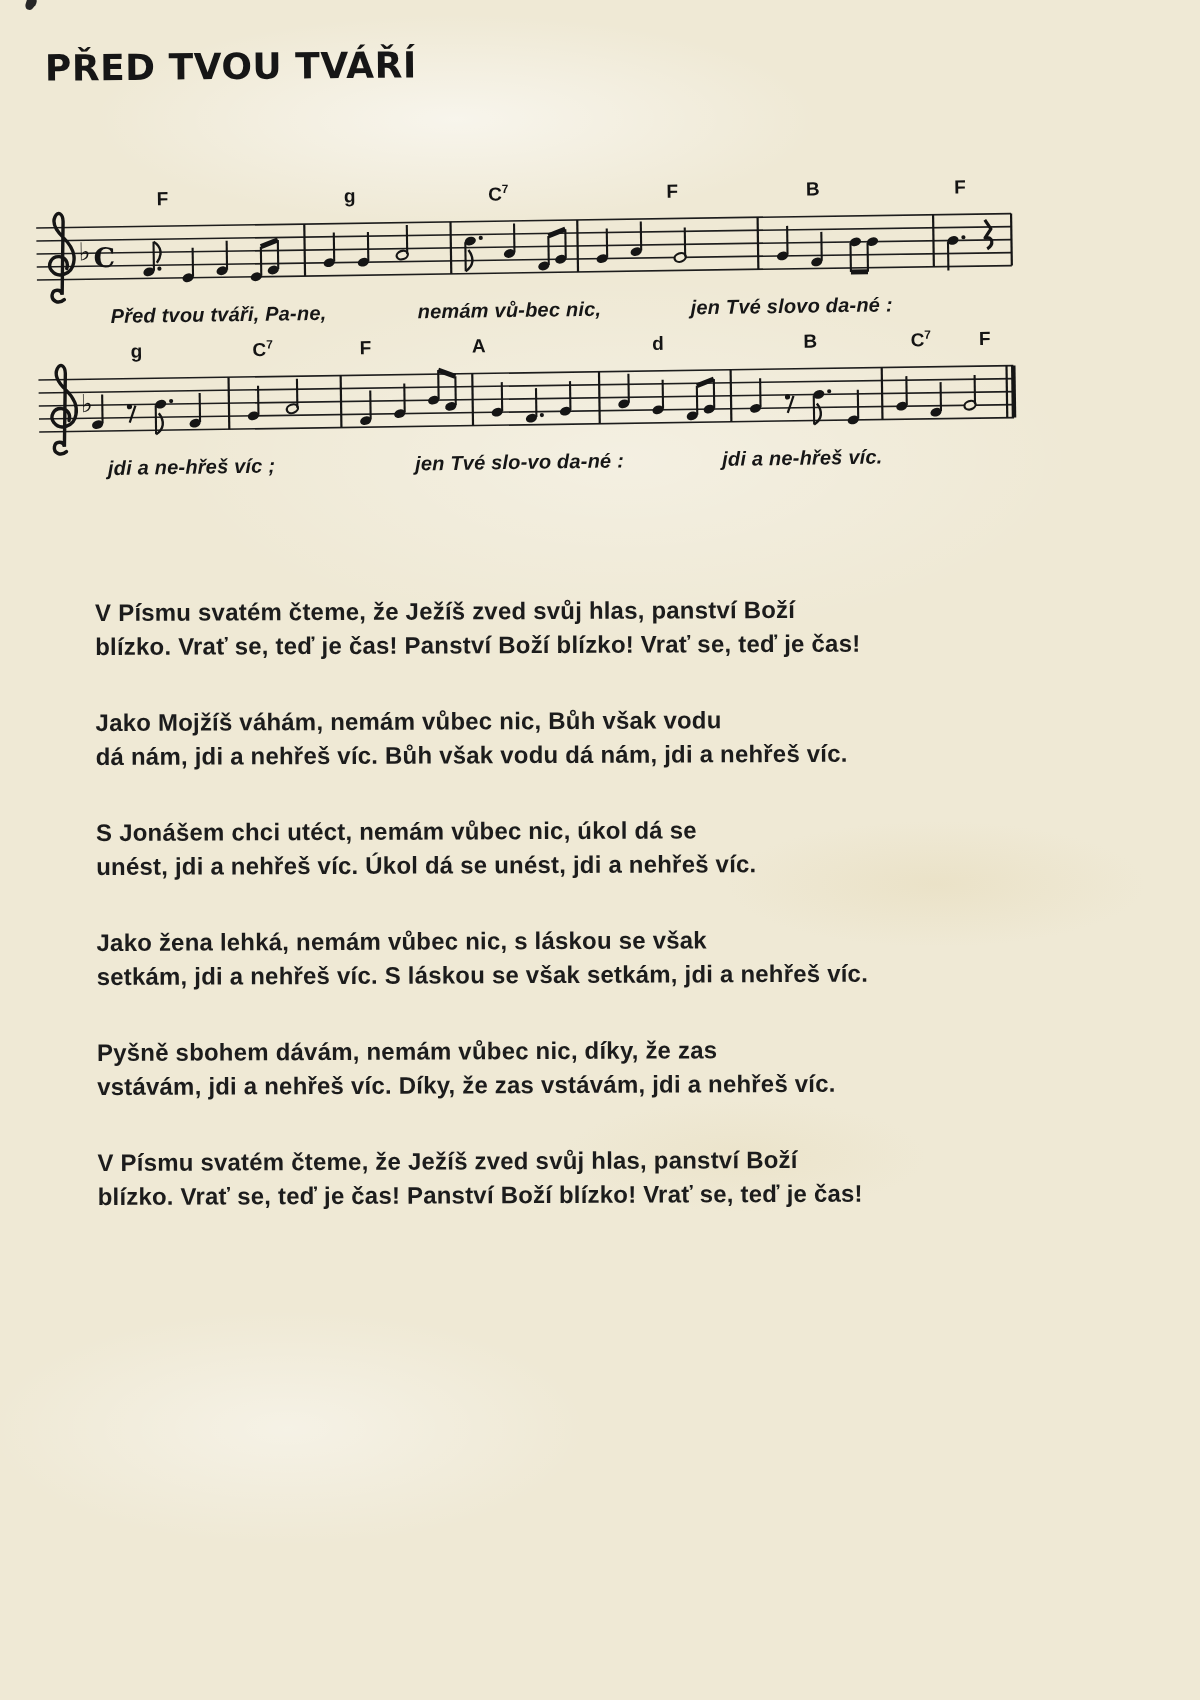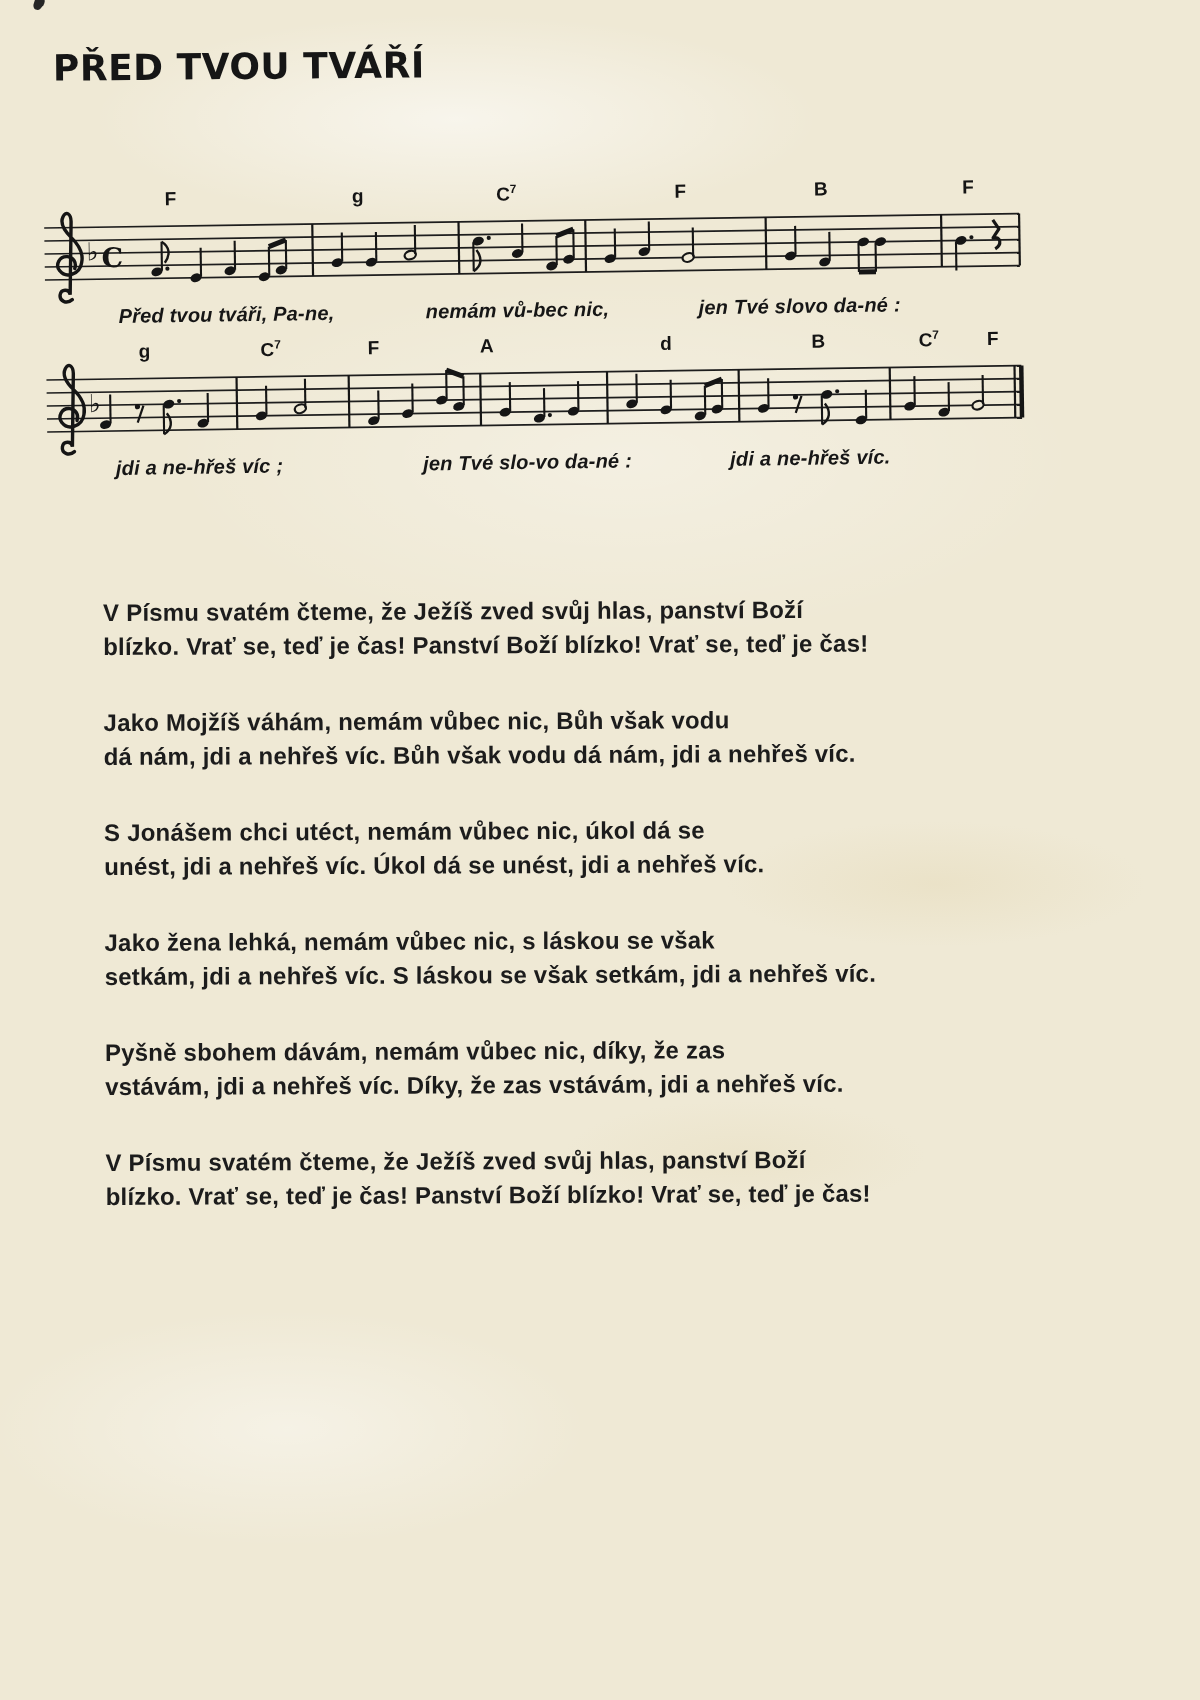--- a/index.html
+++ b/index.html
@@ -8,21 +8,21 @@
     font-family:"Liberation Sans", sans-serif;
     background:
       radial-gradient(ellipse 520px 150px at 38% 7%, rgba(255,255,255,.55), transparent 70%),
       radial-gradient(ellipse 650px 260px at 52% 27%, rgba(255,255,255,.30), transparent 70%),
       radial-gradient(ellipse 430px 170px at 24% 84%, rgba(255,255,255,.40), transparent 70%),
       radial-gradient(ellipse 300px 90px at 78% 52%, rgba(221,205,160,.25), transparent 70%),
       radial-gradient(ellipse 260px 80px at 62% 68%, rgba(224,210,168,.22), transparent 70%),
       #efe9d5;
     color:#1b1b1b;
   }
-  .page{position:absolute;inset:0;margin-left:8px;}
+  .page{position:absolute;inset:0;}
   .corner-mark{
     position:absolute;left:26px;top:-3px;width:9px;height:13px;
     background:#262626;border-radius:40% 60% 55% 45%;
     transform:rotate(18deg);
     box-shadow:4px -2px 0 -3px #262626;
   }
   .title{
     position:absolute;left:45px;top:46px;margin:0;
     font-family:"DejaVu Sans", sans-serif;
     font-size:36px;font-weight:bold;letter-spacing:.5px;color:#161616;

